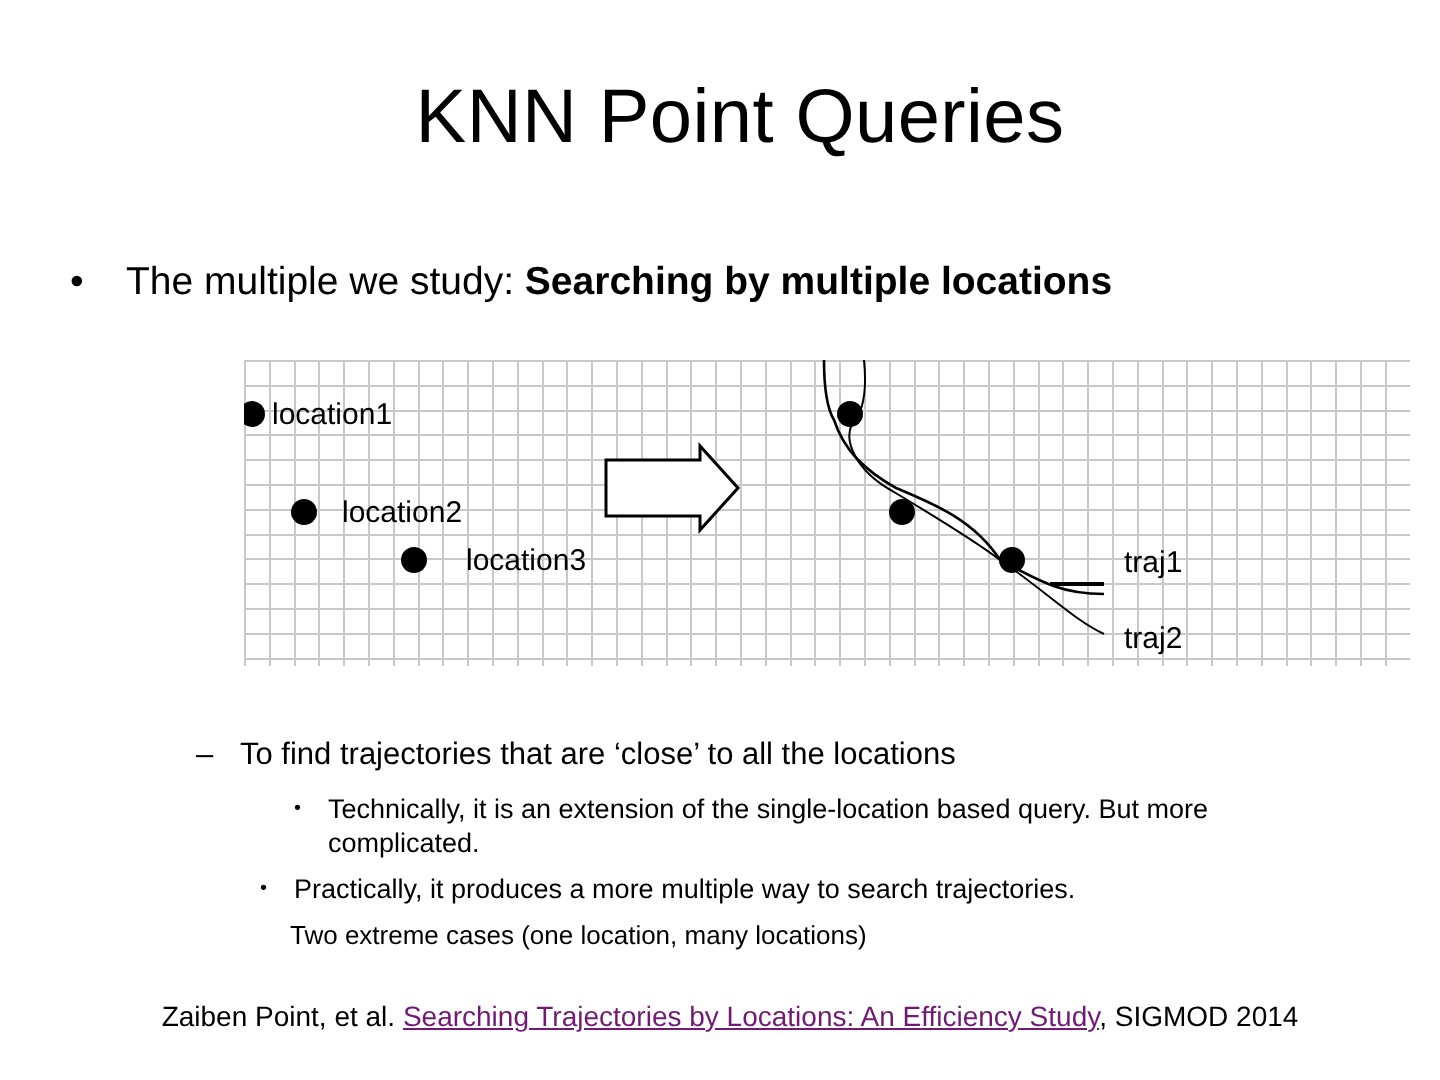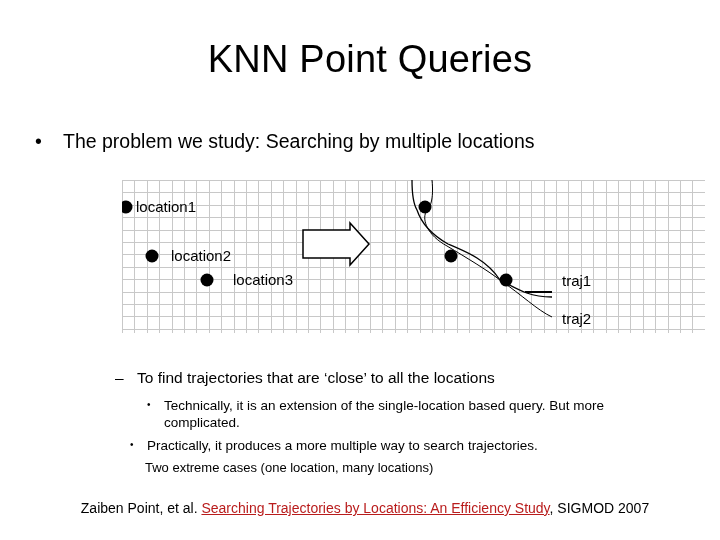--- a/index.html
+++ b/index.html
@@ -8,51 +8,51 @@
       font-family: "Liberation Sans", "DejaVu Sans", sans-serif; color: #000;
     }
     .title {
       position: absolute; left: 0; top: 38px; width: 740px; text-align: center;
       font-size: 38px; font-weight: normal; letter-spacing: 0.2px;
     }
     .bullet1 {
       position: absolute; left: 35px; top: 130px; font-size: 19.5px; white-space: nowrap;
     }
     .bullet1 .dot { display: inline-block; width: 28px; }
-    .bullet1 b { font-weight: normal; }
+    .bullet1 b { font-weight: bold; }
     .figure {
       position: absolute; left: 122px; top: 180px; width: 583px; height: 153px;
       background-color: #fff;
       background-image:
         repeating-linear-gradient(to right, #c8c8c8 0 1px, transparent 1px 12.4px),
         repeating-linear-gradient(to bottom, #c8c8c8 0 1px, transparent 1px 12.4px);
     }
     .figure svg { position: absolute; left: 0; top: 0; }
     .sub {
-      position: absolute; left: 115px; top: 369px; font-size: 15.5px; white-space: nowrap;
+      position: absolute; left: 98px; top: 369px; font-size: 15.5px; white-space: nowrap;
     }
     .sub .dash { display: inline-block; width: 22px; }
     .subsub {
       position: absolute; left: 130px; font-size: 13.5px; white-space: nowrap; line-height: 17px;
     }
     .subsub .sdot { display: inline-block; width: 17px; font-size: 10px; vertical-align: 2px; }
     .plain { position: absolute; left: 145px; top: 460px; font-size: 13px; white-space: nowrap; }
     .citation {
       position: absolute; left: 0; top: 500px; width: 730px; text-align: center;
       font-size: 14px; white-space: nowrap;
     }
-    .citation a { color: #b91c1c; text-decoration: underline; }
+    .citation a { color: #701a75; text-decoration: underline; }
   </style>
 </head>
 <body>
 
 <div class="title">KNN Point Queries</div>
 
 <div class="bullet1">
-  <span class="dot">•</span><span>The problem we study: </span><b>Searching by multiple locations</b>
+  <span class="dot">•</span><span>The multiple we study: </span><b>Searching by multiple locations</b>
 </div>
 
 <div class="figure">
   <svg width="497" height="153" viewBox="0 0 497 153">
 
     <circle cx="4" cy="27" r="6.5" fill="#000"></circle>
     <text x="14" y="32" font-family="Liberation Sans, sans-serif" font-size="15">location1</text>
     <circle cx="30" cy="76" r="6.5" fill="#000"></circle>
     <text x="49" y="81" font-family="Liberation Sans, sans-serif" font-size="15">location2</text>
     <circle cx="85" cy="100" r="6.5" fill="#000"></circle>
@@ -80,14 +80,14 @@
   <span class="sdot"></span><span>complicated.</span>
 </div>
 
 <div class="subsub" style="top:436px;">
   <span class="sdot">•</span><span>Practically, it produces a more multiple way to search trajectories.</span>
 </div>
 
 <div class="plain">Two extreme cases (one location, many locations)</div>
 
 <div class="citation">
-  <span>Zaiben Point, et al. </span><a href="#">Searching Trajectories by Locations: An Efficiency Study</a><span>, SIGMOD 2007</span>
+  <span>Zaiben Point, et al. </span><a href="#">Searching Trajectories by Locations: An Efficiency Study</a><span>, SIGMOD 2014</span>
 </div>
 
 </body></html>

